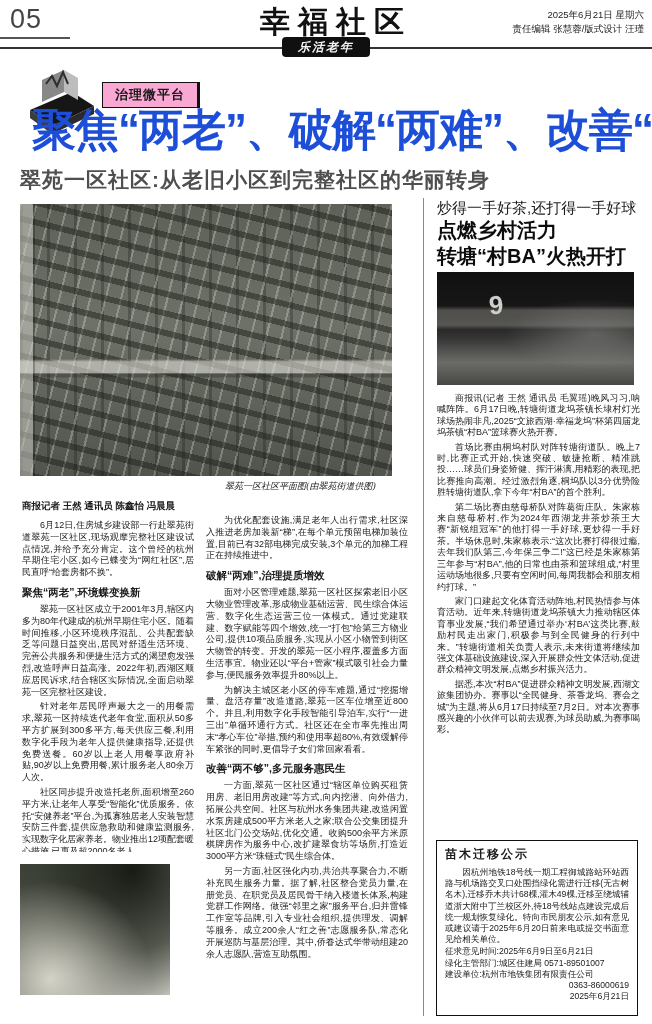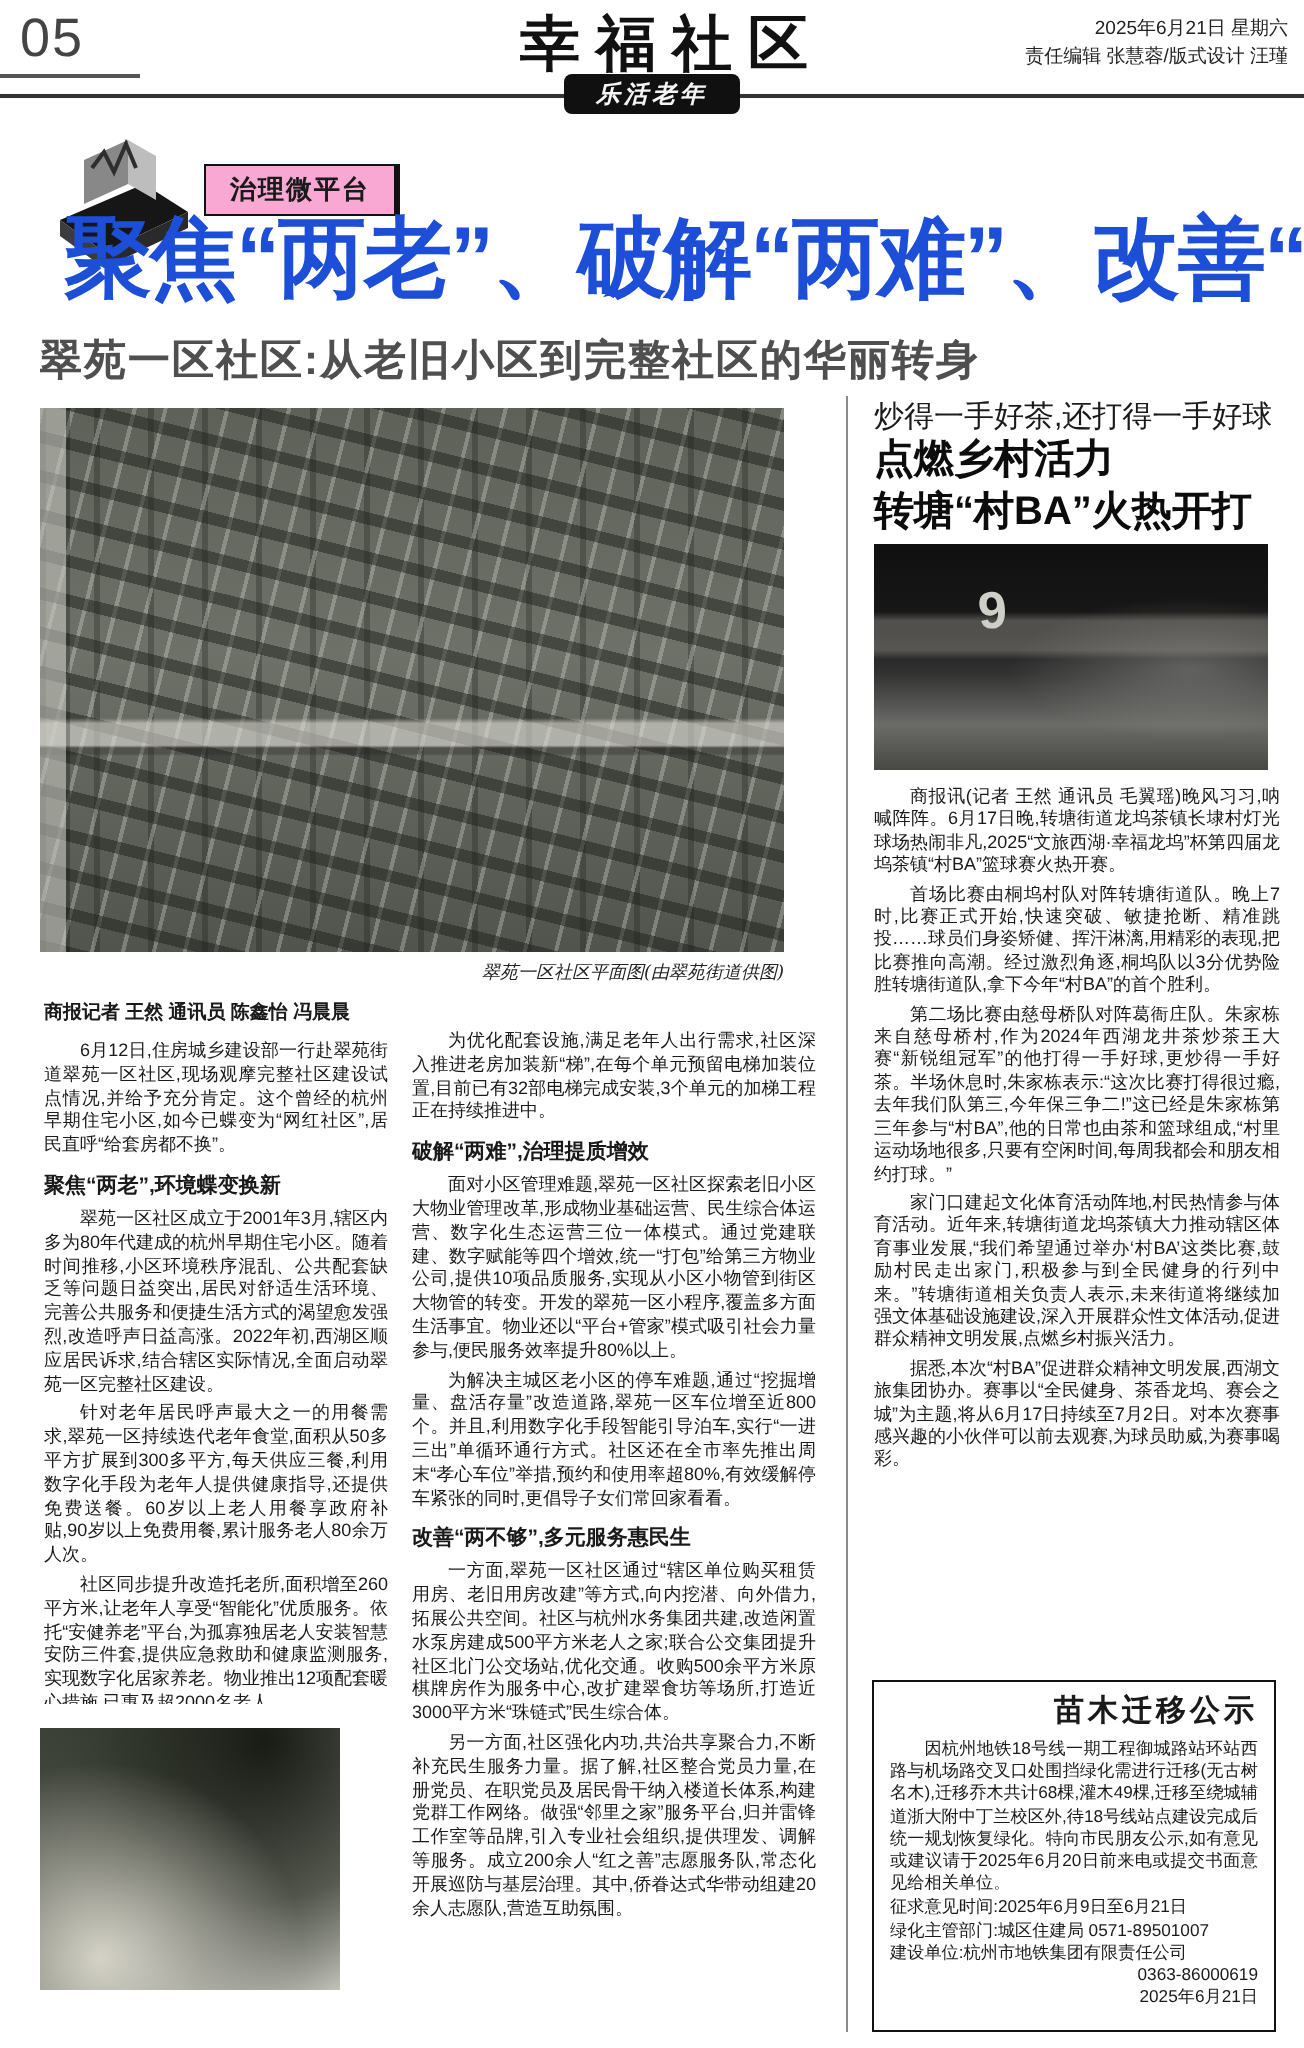--- a/index.html
+++ b/index.html
@@ -28,21 +28,21 @@
   
   .aerial-photo{position:absolute;left:20px;top:204px;width:372px;height:272px;
      background-color:#73766d;
      background-image:
        linear-gradient(90deg, rgba(205,205,198,.55) 0 13px, rgba(0,0,0,.25) 13px 15px, transparent 15px),
        linear-gradient(180deg, transparent 57%, rgba(225,224,216,.6) 58% 62%, rgba(30,30,28,.3) 62.5% 63.5%, transparent 64%),
        repeating-linear-gradient(14deg, rgba(30,32,28,.5) 0 6px, transparent 6px 19px),
        repeating-linear-gradient(104deg, rgba(240,240,234,.28) 0 2px, transparent 2px 15px),
        repeating-linear-gradient(90deg, rgba(20,24,20,.28) 0 3px, transparent 3px 27px),
        linear-gradient(0deg,#51544c 0%,#6e7168 55%,#5e6158 100%);}
-  .photo-caption{position:absolute;left:20px;top:480px;width:372px;text-align:right;
+  .photo-caption{position:absolute;left:4px;top:480px;width:372px;text-align:right;
                  font-size:9px;color:#222;font-style:italic;font-family:"DejaVu Serif",serif;}
   .street-photo{position:absolute;left:20px;top:864px;width:150px;height:131px;
      background-image:
        radial-gradient(ellipse at 20% 88%, rgba(232,229,218,.85) 0%, rgba(200,198,188,.5) 30%, transparent 60%),
        radial-gradient(ellipse at 75% 5%, rgba(12,16,10,.9) 0%, rgba(35,40,30,.65) 45%, transparent 75%),
        linear-gradient(115deg,#3f443b 0%,#5c6055 35%,#8f9189 62%,#c3c4bc 100%);}
   
   .byline{font-size:9.5px;font-weight:bold;margin:0 0 7px;}
   .para{font-size:9px;line-height:11.8px;text-align:justify;text-indent:2em;margin:0 0 3px;}
   .sec-head{font-size:10.5px;font-weight:bold;margin:7px 0 4px;}
@@ -58,21 +58,21 @@
        linear-gradient(180deg, transparent 30%, rgba(150,148,142,.45) 34% 47%, transparent 51%),
        radial-gradient(ellipse at 80% 55%, rgba(190,190,185,.35) 0%, transparent 40%),
        linear-gradient(180deg,#101010 0%,#191919 40%,#343434 58%,#6b6b68 80%,#474744 100%);}
   .jersey-number{position:absolute;left:52px;top:18px;font-size:26px;font-weight:bold;color:#cfcfc9;
                  font-family:"Liberation Sans",sans-serif;transform:rotate(-4deg);}
   .r-body{position:absolute;left:437px;top:393px;width:203px;height:440px;overflow:hidden;}
   .r-body .para{font-size:9px;line-height:11.4px;}
   
   .notice{position:absolute;left:436px;top:840px;width:202px;height:176px;border:1.5px solid #111;
           box-sizing:border-box;padding:5px 8px;overflow:hidden;background:#fff;}
-  .notice-title{text-align:right;font-size:15px;font-weight:bold;margin:0 0 4px;letter-spacing:2px;}
+  .notice-title{text-align:left;font-size:12px;font-weight:bold;margin:0 0 4px;letter-spacing:2px;}
   .notice-body{font-size:8.6px;line-height:11.2px;text-align:justify;text-indent:2em;margin:0 0 1px;}
   .notice-line{font-size:8.6px;line-height:11.2px;margin:0;}
   .notice-right{text-align:right;}
 </style>
 </head>
 <body>
 
 <div class="page">
 
   <div class="page-num">05</div>

